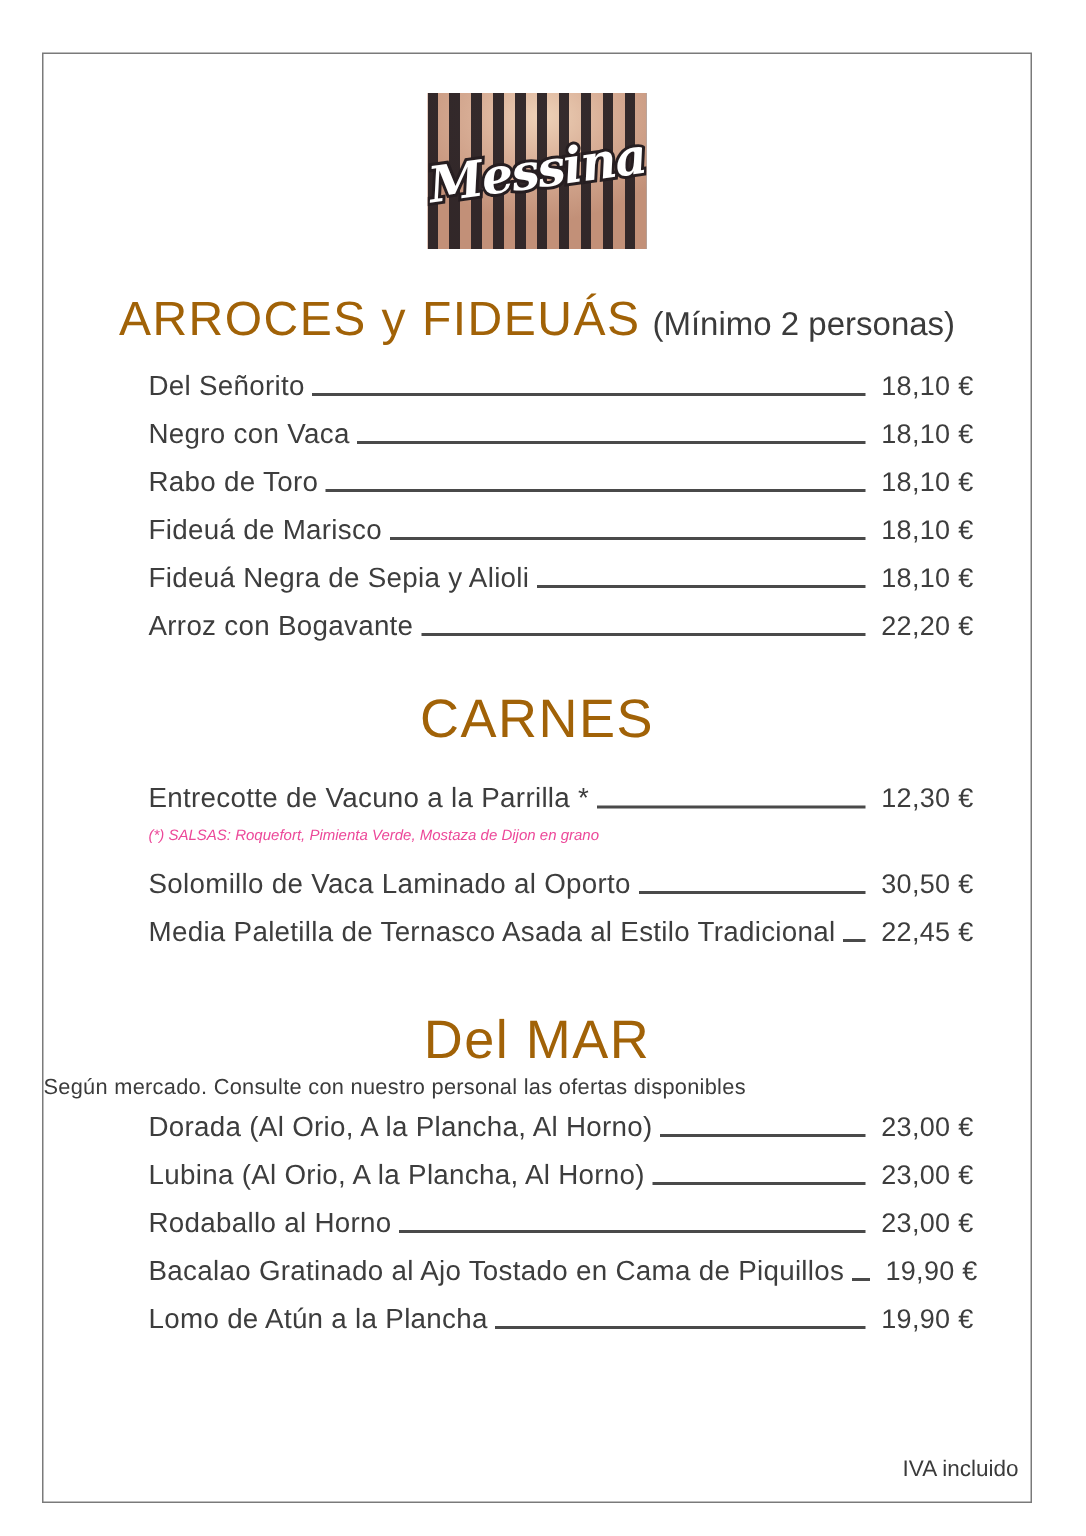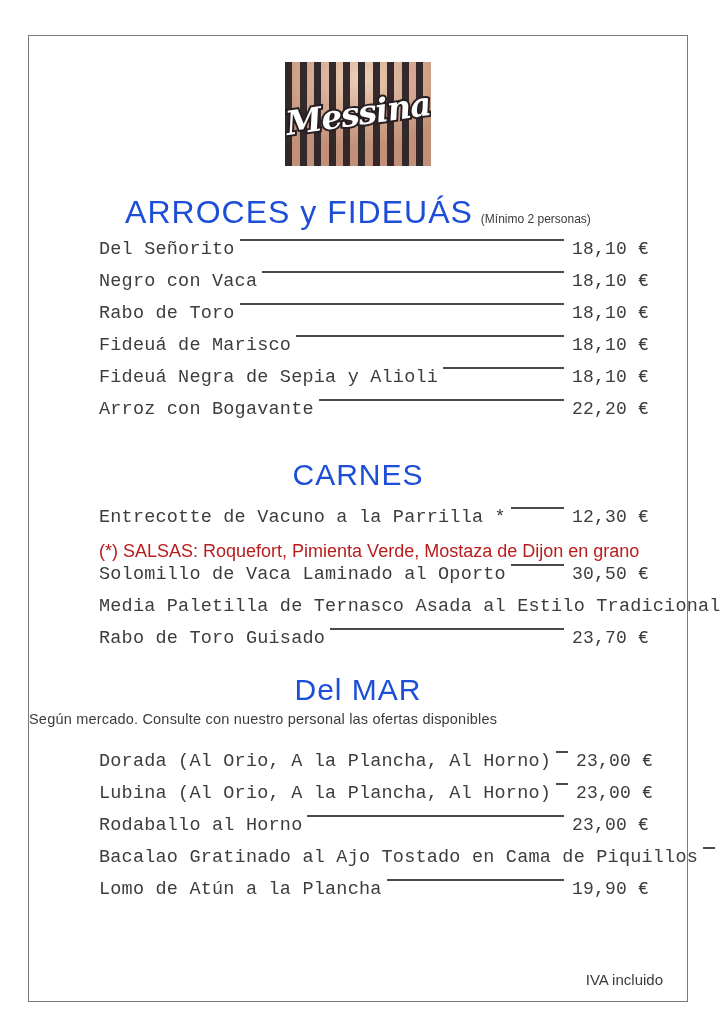--- a/index.html
+++ b/index.html
@@ -36,58 +36,57 @@
   .logo svg { position:absolute; inset:0; }
   .logo svg text {
     font-family:"DejaVu Serif","Liberation Serif",serif;
     font-style:italic; font-weight:bold;
     letter-spacing:-1px;
   }
   
   .menu-section { margin-top:0; }
   .section-header { text-align:center; line-height:1.15; }
   .section-title {
-    font-size:32px; letter-spacing:1px; color:#1d4ed8;
+    font-size:32px; letter-spacing:1px; color:#a16207;
   }
-  .section-title.smaller { font-size:30px; }
-  .subtitle-inline { font-size:12px; margin-left:8px; color:#3b3b3b; }
+  .section-title.smaller { font-size:36px; }
+  .subtitle-inline { font-size:22px; margin-left:8px; color:#3b3b3b; }
   .subtitle-below {
     text-align:left; font-size:14.5px; margin-top:3px; color:#3b3b3b;
     letter-spacing:0.2px;
   }
   .menu-items { padding:0 38px 0 70px; }
   .menu-row {
-    display:flex; align-items:flex-start;
+    display:flex; align-items:flex-end;
     height:32px; font-size:18.5px;
     letter-spacing:0.2px;
-    font-family:Liberation Mono, monospace;
   }
   .item-name { white-space:nowrap; padding-bottom:3px; }
   .leader {
     flex:1 1 auto; min-width:12px;
     border-bottom:2px solid #4a4a4a;
     margin:0 8px 7px 5px;
   }
   .item-price {
     white-space:nowrap; min-width:64px; text-align:right;
     font-size:18px; padding-bottom:3px;
   }
   .item-note {
-    font-size:18px;
-    height:25px; line-height:24px; color:#b91c1c;
+    font-style:italic; font-size:10px;
+    height:25px; line-height:24px; color:#ec4899;
   }
   
   .s0 .section-header { margin-top:28px; }
   .s0 .menu-items    { margin-top:8px; }
   .s1 .section-header { margin-top:27px; }
   .s1 .menu-items    { margin-top:15px; }
-  .s2 .section-header { margin-top:13px; }
-  .s2 .menu-items    { margin-top:24px; }
+  .s2 .section-header { margin-top:37px; }
+  .s2 .menu-items    { margin-top:0; }
   .footer-note {
-    position:absolute; right:24px; bottom:13px;
+    position:absolute; right:8px; bottom:13px;
     font-size:15px; color:#3b3b3b;
   }
 </style>
 </head>
 <body>
 
 <div class="frame">
 
   <div class="logo">
     <span class="stripes"></span>
@@ -144,25 +143,20 @@
           <div class="menu-row">
             <span class="item-name">Solomillo de Vaca Laminado al Oporto</span>
             <span class="leader"></span>
             <span class="item-price">30,50 €</span>
           </div>
           <div class="menu-row">
             <span class="item-name">Media Paletilla de Ternasco Asada al Estilo Tradicional</span>
             <span class="leader"></span>
             <span class="item-price">22,45 €</span>
           </div>
-          <div class="menu-row">
-            <span class="item-name">Rabo de Toro Guisado</span>
-            <span class="leader"></span>
-            <span class="item-price">23,70 €</span>
-          </div>
         </div>
       </div>
       <div class="menu-section s2">
         <div class="section-header"><span class="section-title smaller">Del MAR</span></div>
         <div class="subtitle-below">Según mercado. Consulte con nuestro personal las ofertas disponibles</div>
         <div class="menu-items">
           <div class="menu-row">
             <span class="item-name">Dorada (Al Orio, A la Plancha, Al Horno)</span>
             <span class="leader"></span>
             <span class="item-price">23,00 €</span>

